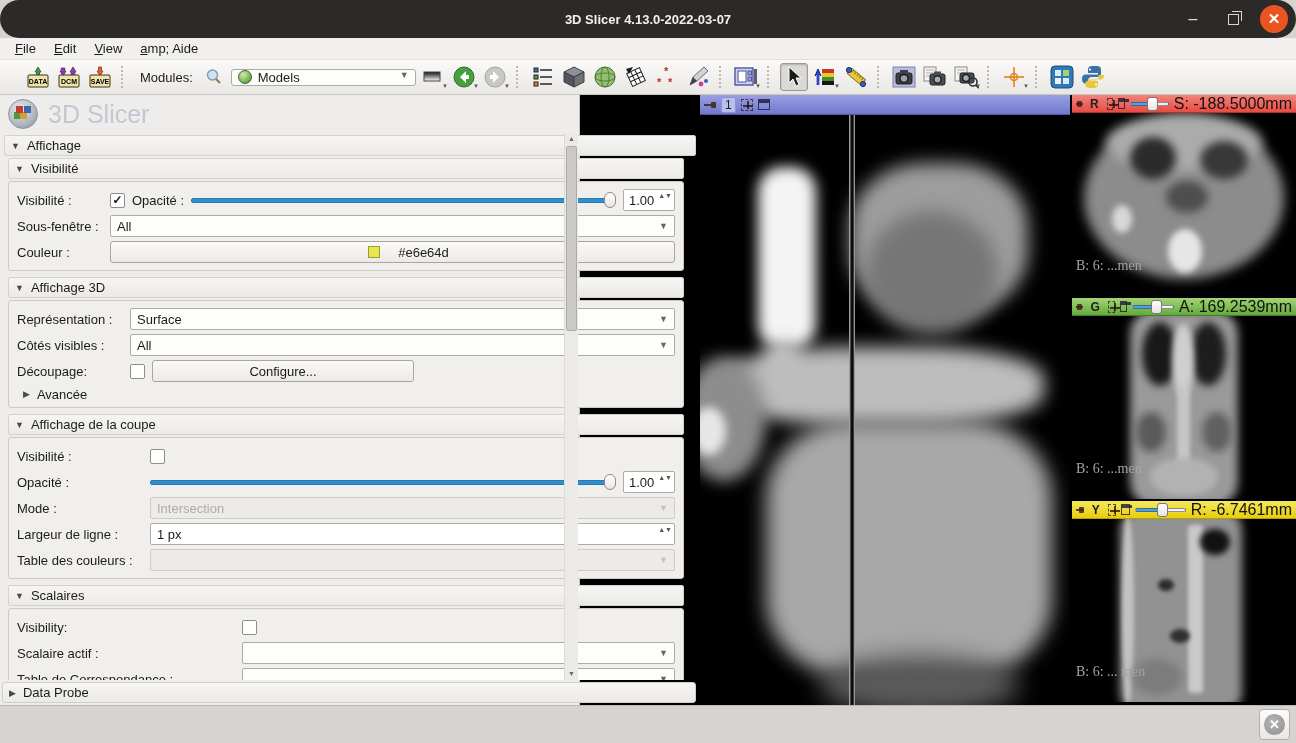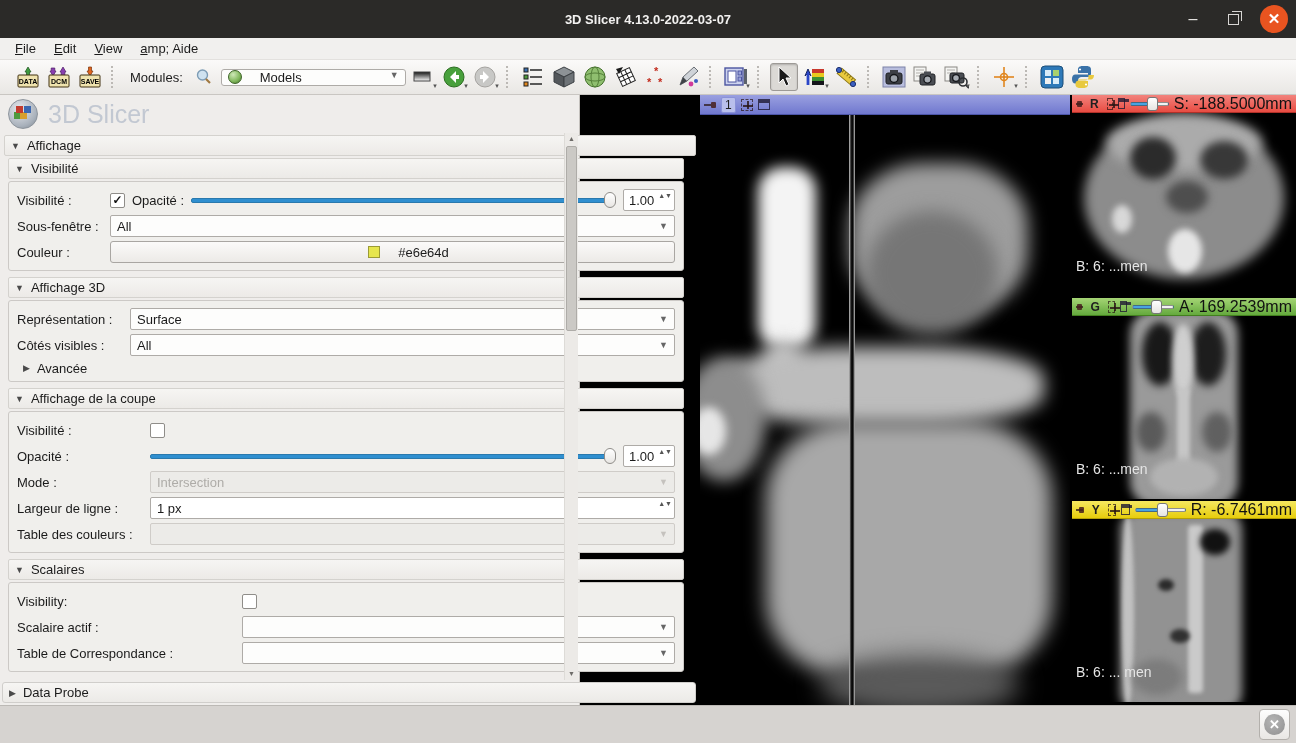--- a/index.html
+++ b/index.html
@@ -1,41 +1,41 @@
 <!DOCTYPE html>
 <html><head>
 <meta charset="utf-8">
 <style>
   * { margin:0; padding:0; box-sizing:border-box; }
   html,body { width:1296px; height:743px; overflow:hidden; }
   body { font-family:"Liberation Sans", sans-serif; font-size:13px; color:#1b1b1b; background:#d6d3d0; position:relative; }
 
   
-  .titlebar { position:absolute; left:0; top:0; width:1296px; height:38px; background:#2b2a28; display:flex; align-items:center; }
+  .titlebar { position:absolute; left:0; top:0; width:1296px; height:38px; background:#2b2a28; display:flex; align-items:center;border-radius:19px; }
   .titlebar .title { position:absolute; left:0; right:0; text-align:center; color:#f2f1f0; font-weight:bold; font-size:13px; }
   .winbtns { position:absolute; right:8px; top:0; height:38px; display:flex; align-items:center; gap:14px; }
   .wbtn { width:26px; height:26px; display:flex; align-items:center; justify-content:center; color:#e8e6e4; cursor:default; }
   .wbtn.min { font-size:16px; }
   .wbtn.max span { width:11px; height:11px; border:1px solid #d8d6d4; display:block; position:relative; }
   .wbtn.max span:before { content:""; position:absolute; left:3px; top:-4px; width:9px; height:9px; border:1px solid #d8d6d4; border-left:none; border-bottom:none; }
   .wbtn.close { width:28px; height:28px; border-radius:50%; background:#e95420; color:#fff; font-size:15px; font-weight:bold; }
 
   
   .menubar { position:absolute; left:0; top:38px; width:1296px; height:22px; background:#f1f0ee; display:flex; align-items:center; padding-left:6px; border-bottom:1px solid #e3e1de; }
   .menu-item { display:inline-block; padding:2px 9px; }
   .menu-item::first-letter { text-decoration:underline; }
 
   
-  .toolbar { position:absolute; left:0; top:60px; width:1296px; height:35px; background:linear-gradient(#fbfaf9,#e9e7e4); border-bottom:1px solid #c9c6c2; display:flex; align-items:center; padding:0 14px; gap:3px; }
+  .toolbar { position:absolute; left:0; top:60px; width:1296px; height:35px; background:linear-gradient(#fbfaf9,#e9e7e4); border-bottom:1px solid #c9c6c2; display:flex; align-items:center; padding:0 24px; gap:3px; }
   .tsep { width:6px; height:22px; border-left:2px dotted #bcb9b5; margin:0 4px; }
   .tbtn { width:28px; height:28px; display:flex; align-items:center; justify-content:center; border-radius:3px; position:relative; }
   .tbtn.pressed { background:#dbd9d5; border:1px solid #9d9a96; box-shadow:inset 0 1px 2px rgba(0,0,0,.2); }
   .tbtn .dd { position:absolute; right:0px; bottom:1px; font-size:7px; color:#555; }
   .modules-label { margin:0 4px 0 6px; }
-  .module-combo { width:185px; height:17px; background:#fdfdfc; border:1px solid #aeaba7; border-radius:3px; display:flex; padding:0 6px; gap:18px; }
+  .module-combo { width:185px; height:17px; background:#fdfdfc; border:1px solid #aeaba7; border-radius:3px; display:flex; padding:0 6px; gap:6px; }
   .module-combo .arrow { margin-left:auto; color:#666; font-size:9px; }
   .sphere-green { width:14px; height:14px; border-radius:50%; background:radial-gradient(circle at 35% 30%, #cfe8b8, #7fb65a 60%, #466f2d); border:1px solid #3c6326; }
 
   
   .content { position:absolute; left:0; top:95px; width:1296px; height:610px; background:#000; }
 
   
   .left-panel { position:absolute; left:0; top:0; width:580px; height:610px; background:#efedeb; border-right:1px solid #c4c1bd; }
   .logo-row { height:38px; display:flex; align-items:center; gap:10px; padding-left:8px; }
   .logo-mark { width:30px; height:30px; border-radius:50%; background:radial-gradient(circle at 38% 32%, #e8eaee, #aab2bc 65%, #7c8690); border:1px solid #8d949c; position:relative; }
@@ -87,21 +87,21 @@
   .icon-link:before { content:""; position:absolute; left:5px; top:1px; width:2px; height:8px; background:rgba(40,20,20,.8); }
   .icon-link:after { content:""; position:absolute; left:1px; top:5px; width:10px; height:2px; background:rgba(40,20,20,.8); }
   .icon-win { width:12px; height:11px; border:1px solid rgba(30,25,50,.8); position:relative; }
   .icon-win:before { content:""; position:absolute; left:0; top:0; width:10px; height:3px; background:rgba(30,25,50,.8); }
   .hslider { width:78px; height:14px; position:relative; }
   .hslider .groove { position:absolute; left:0; right:0; top:5px; height:4px; border-radius:2px; background:linear-gradient(90deg,#48a3e2 0 46%, #f2f2f2 46%); border:1px solid rgba(60,60,60,.55); }
   .hslider .handle { position:absolute; left:44%; top:0; width:11px; height:14px; background:linear-gradient(#fff,#e6e4e1); border:1px solid #777; border-radius:3px; }
   .offset-label { margin-left:auto; font-size:16px; color:#111; white-space:nowrap; }
   .view-body { position:relative; overflow:hidden; background:#000; }
   .blob { position:absolute; border-radius:50%; }
-  .corner-label { position:absolute; left:4px; bottom:22px; color:#e5e5e5; font-family:Liberation Sans, sans-serif; font-size:14px; z-index:15; }
+  .corner-label { position:absolute; left:4px; bottom:22px; color:#a3a3a3; font-family:Liberation Serif, serif; font-size:14px; z-index:15; }
   .right-col { position:absolute; left:1072px; top:0; width:224px; height:610px; background:#000; }
   .slice-view { position:absolute; left:0; width:224px; }
   .vline { position:absolute; left:149px; top:0; bottom:0; width:6px; z-index:10;
            background:linear-gradient(90deg,#c9c9c9,#151515 35%,#060606 65%,#c4c4c4); }
 
   
   .statusbar { position:absolute; left:0; top:705px; width:1296px; height:38px; background:#d6d3d0; border-top:1px solid #bcb9b5; }
   .err-btn { position:absolute; right:6px; top:3px; width:31px; height:31px; background:linear-gradient(#fdfdfd,#e9e7e4); border:1px solid #b3b0ac; border-radius:4px; display:flex; align-items:center; justify-content:center; }
   .err-btn .circ { width:21px; height:21px; border-radius:50%; background:radial-gradient(circle at 40% 35%, #b5b5b5, #8f8f8f); color:#fff; font-size:13px; font-weight:bold; display:flex; align-items:center; justify-content:center; }
 
@@ -396,20 +396,27 @@
           <div class="combo">
             <span>Surface</span>
             <span class="arrow">▼</span>
           </div>
         </div>
         <div class="frow">
           <span class="lbl lw2">Côtés visibles :</span>
           <div class="combo">
             <span>All</span>
             <span class="arrow">▼</span>
+          </div>
+        </div>
+        <div class="frow">
+          <span class="lbl lw2">Découpage:</span>
+          <span class="checkbox"></span>
+          <div class="btn" style="width:262px;">
+            <span>Configure...</span>
           </div>
         </div>
         <div class="adv-row">
           <span class="tri">▶</span>
           <span>Avancée</span>
         </div>
       </div>
 
       <div class="sect inner">
         <span class="tri">▼</span>

